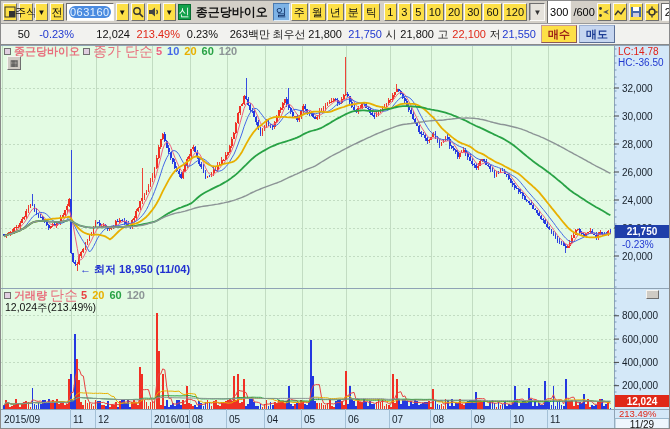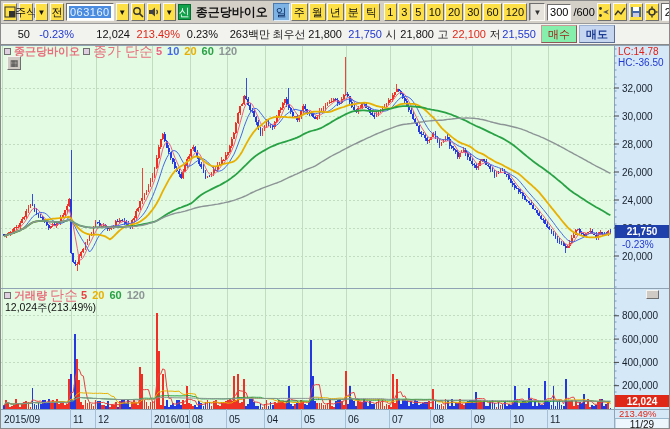--- a/index.html
+++ b/index.html
@@ -11,44 +11,44 @@
   .toolbar{position:absolute;left:0;top:0;width:670px;height:22px;background:#d4d0c8;
            display:flex;align-items:center;gap:2px;padding:1px 2px;font-size:11px;white-space:nowrap;}
   .tbtn{height:18px;min-width:14px;padding:0 3px;display:flex;align-items:center;justify-content:center;
         background:#fde047;border:1px solid;border-color:#fbfaf7 #6f6f6f #6f6f6f #fbfaf7;
         font-size:11px;color:#111;cursor:default;}
   .tbtn.small{padding:0 2px;min-width:13px;}
   .tbtn.icon{width:18px;padding:0;}
   .tbtn.active{background:#7eb3e6;border-color:#4a7ab0 #dcecfa #dcecfa #4a7ab0;color:#06245c;}
   .codebox{height:18px;width:56px;background:#fff;border:1px solid;border-color:#6f6f6f #fbfaf7 #fbfaf7 #6f6f6f;
            display:flex;align-items:center;padding:0 2px;}
-  .codebox span{background:#4b8be0;color:#e6f3ff;font-size:11px;letter-spacing:.5px;padding:0 1px;}
+  .codebox span{background:#4b8be0;color:#e6f3ff;font-size:11px;letter-spacing:.5px;padding:0 1px;border-radius:6px;}
   .badge-new{width:14px;height:16px;background:#12a14b;color:#fff;font-size:11px;
              display:flex;align-items:center;justify-content:center;border:1px solid #0a6e33;}
   .stockname{font-size:12px;color:#111;padding:0 3px;font-weight:bold;}
-  .numbox{height:17px;width:32px;background:#fff;border:1px solid;border-color:#6f6f6f #fbfaf7 #fbfaf7 #6f6f6f;
+  .numbox{height:24px;width:32px;background:#fff;border:1px solid;border-color:#6f6f6f #fbfaf7 #fbfaf7 #6f6f6f;
           display:flex;align-items:center;justify-content:flex-end;padding:0 2px;}
   .datebox{height:18px;background:#fff;border:1px solid;border-color:#6f6f6f #fbfaf7 #fbfaf7 #6f6f6f;
            display:flex;align-items:center;padding:0 3px;font-size:11px;}
   .combo{height:18px;width:26px;background:#fff;border:1px solid;border-color:#6f6f6f #fbfaf7 #fbfaf7 #6f6f6f;
          display:flex;align-items:center;justify-content:flex-end;}
   .combo .arr{width:14px;height:16px;background:#e6e3dc;border-left:1px solid #aaa;display:flex;
               align-items:center;justify-content:center;font-size:8px;color:#333;}
   
   .infobar{position:absolute;left:0;top:22px;width:670px;height:22px;background:#f2f2ef;
            border-top:1px solid #9a9a9a;border-bottom:1px solid #8a8a8a;
            display:flex;align-items:center;font-size:11px;padding:0 2px;white-space:nowrap;}
   .cell{display:inline-flex;align-items:center;justify-content:flex-end;padding:0 3px;height:18px;}
   .cell.lab{justify-content:center;color:#222;}
   .c-up{color:#e02818;}
   .c-down{color:#2038d0;}
   .c-plain{color:#111;}
   .obtn{height:18px;padding:0 6px;margin-left:2px;font-size:11px;display:flex;align-items:center;
         border:1px solid #8a8a8a;}
-  .buy{background:#86efac;color:#9c2018;border-color:#c89a96 #8a5a56 #8a5a56 #c89a96;font-weight:normal;}
+  .buy{background:#fde047;color:#9c2018;border-color:#c89a96 #8a5a56 #8a5a56 #c89a96;font-weight:bold;}
   .sell{background:#c6d6f0;color:#1c3c94;border-color:#9cb0d2 #5a6e96 #5a6e96 #9cb0d2;font-weight:bold;}
   
   .chartwrap{position:absolute;left:0;top:44px;width:670px;height:385px;}
   .ovl{position:absolute;font-size:10px;line-height:11px;z-index:5;white-space:nowrap;}
   .legend{display:flex;align-items:center;gap:3px;}
   .sq{display:inline-block;width:7px;height:7px;border:1px solid #707070;background:#e0cfe0;}
   .lg-name{color:#e8707e;font-weight:bold;font-size:11px;}
   .lg-type{color:#e8707e;font-size:14px;}
   .lg-n{font-size:11px;font-weight:bold;}
   .anno-high{color:#e02018;font-weight:bold;font-size:11px;}
@@ -1219,20 +1219,24 @@
       <span class="lg-type">종가 단순</span>
       <span id="price-legend-periods" style="display:flex;gap:5px;">
           <span class="lg-n" style="color: rgb(240, 96, 128);">5</span>
           <span class="lg-n" style="color: rgb(68, 104, 232);">10</span>
           <span class="lg-n" style="color: rgb(232, 176, 0);">20</span>
           <span class="lg-n" style="color: rgb(40, 162, 69);">60</span>
           <span class="lg-n" style="color: rgb(140, 148, 150);">120</span>
         </span>
     </div>
 
+    <div class="ovl anno-low" style="left:79px;top:219px;">
+      <span>←</span>
+      <span>최저 18,950 (11/04)</span>
+    </div>
 
     <div class="ovl" style="left:617px;top:1px;">
       <div class="lc">LC:14.78</div>
       <div class="hc">HC:-36.50</div>
     </div>
 
     <div class="ovl legend" style="left:3px;top:245px;">
       <span class="sq"></span>
       <span class="lg-name">거래량</span>
       <span class="lg-type">단순</span>

